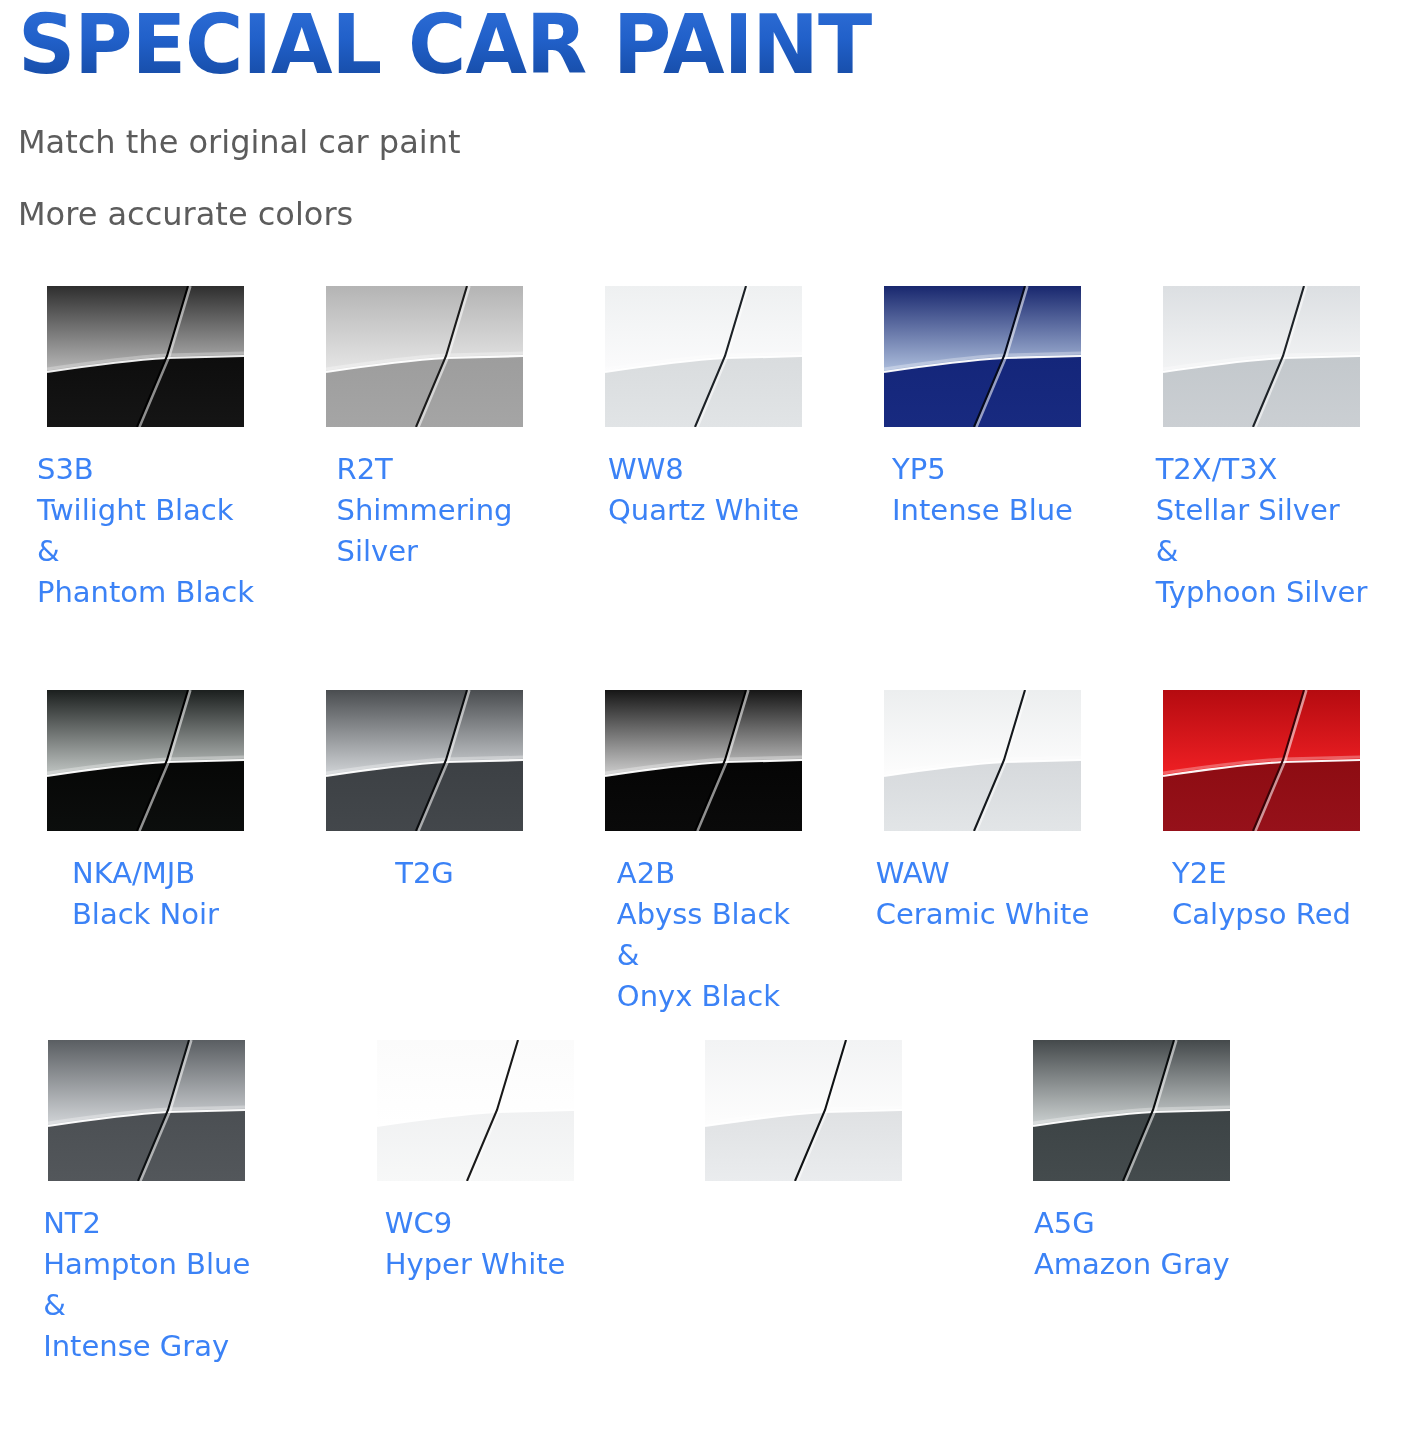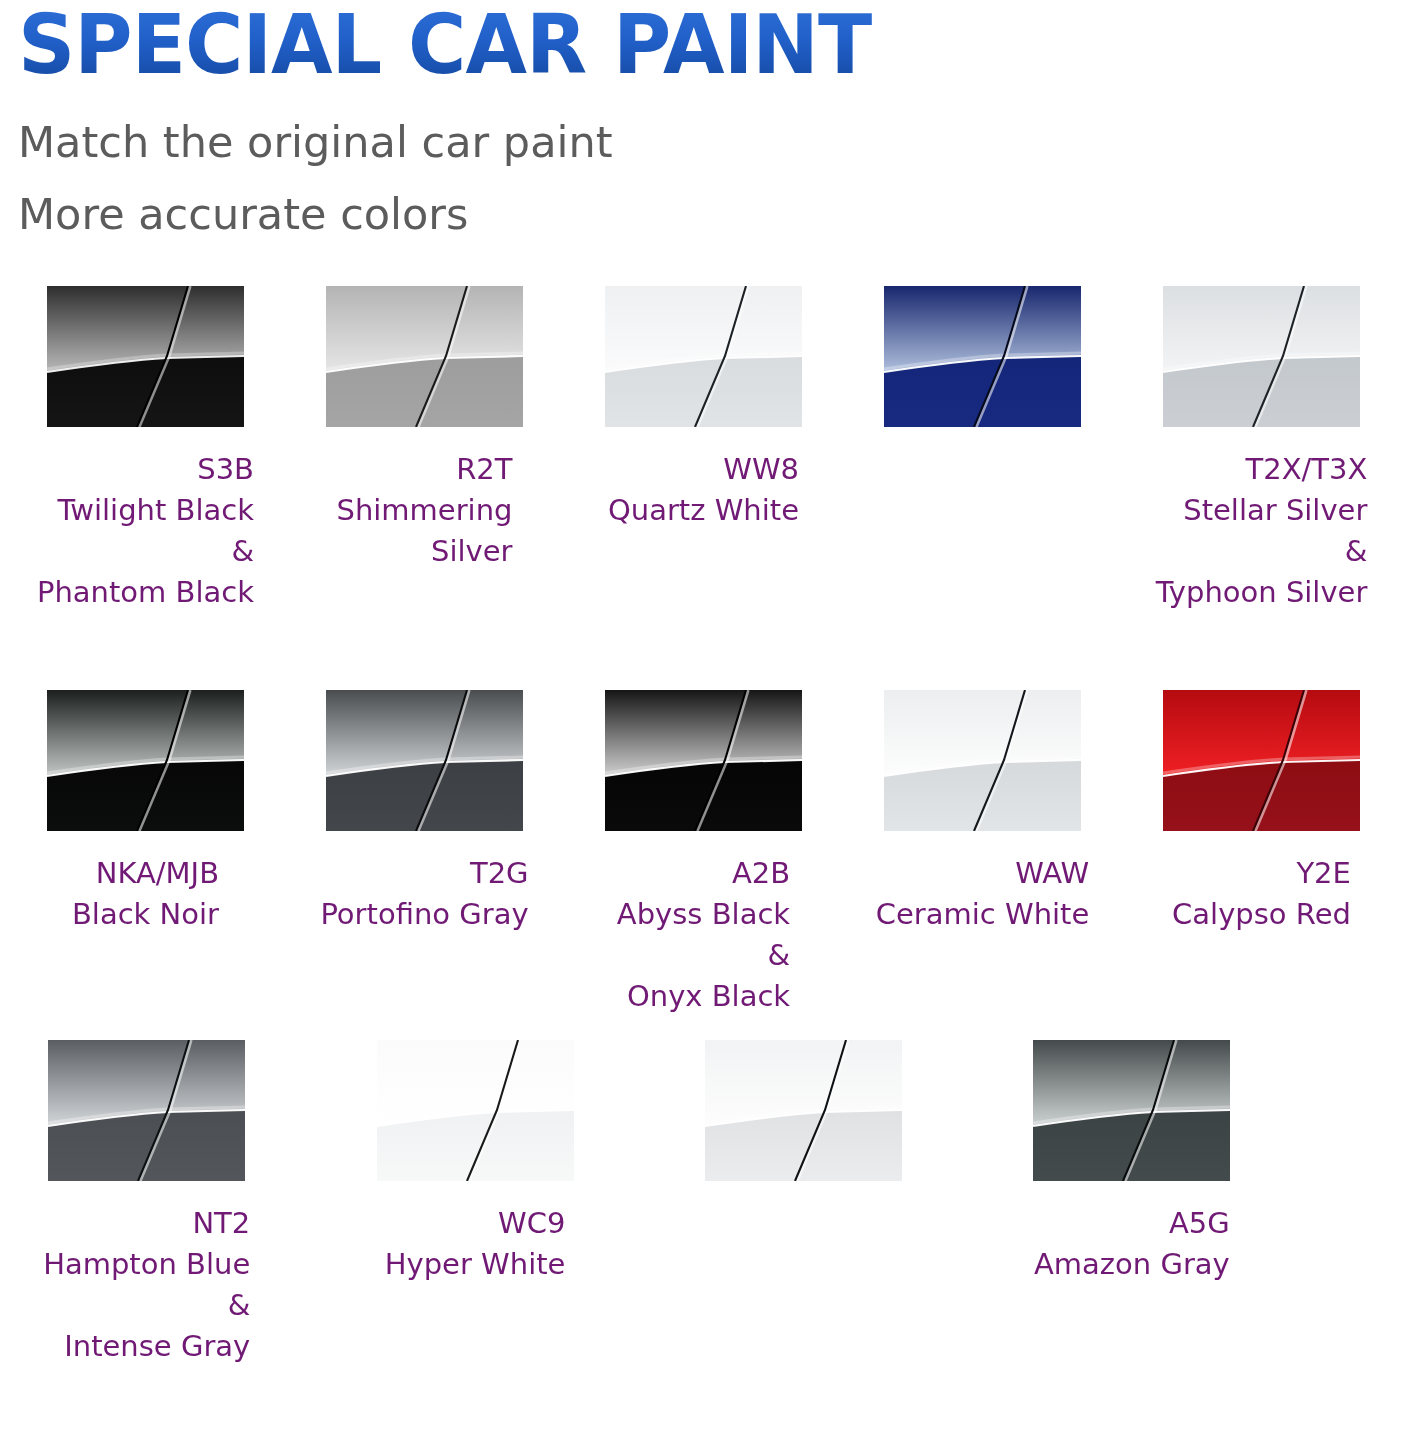--- a/index.html
+++ b/index.html
@@ -41,21 +41,21 @@
     -webkit-text-fill-color: transparent;
     transform: scaleX(0.97);
     transform-origin: left center;
     white-space: nowrap;
   }
   .subtitle {
     margin: 0;
     padding-top: 18px;
     font-family: "DejaVu Sans", sans-serif;
     font-weight: 400;
-    font-size: 43px;
+    font-size: 32px;
     line-height: 72px;
     color: #5c5c5c;
     letter-spacing: 0px;
   }
   .subtitle-line { display: block; }
 
   
   .swatch-grid {
     position: relative;
     margin-top: 36px;
@@ -83,26 +83,26 @@
   .swatch-img {
     width: 197px;
     height: 141px;
     display: block;
     background: #ffffff;
   }
   .swatch-img svg { display: block; }
 
   .swatch-caption {
     margin-top: 22px;
-    text-align: right;
+    text-align: left;
     font-family: "DejaVu Sans", sans-serif;
     font-weight: 400;
     font-size: 29px;
     line-height: 41px;
-    color: #701a75;
+    color: #3b82f6;
     letter-spacing: 0px;
     white-space: nowrap;
   }
   .caption-line { display: block; }
 </style>
 </head>
 <body>
 
 <div class="page">
 
@@ -211,20 +211,24 @@
                 </linearGradient>
               </defs>
               <path d="M 0 86 C 40 80, 86 74, 120 72 L 197 70 L 197 0 L 0 0 Z" fill="url(#gu3)"></path>
               <path d="M 0 86 C 40 80, 86 74, 120 72 L 197 70 L 197 141 L 0 141 Z" fill="url(#gl3)"></path>
               <path d="M 0 86 C 40 80, 86 74, 120 72 L 197 70" fill="none" stroke="#ffffff" stroke-width="2.2" opacity="0.95"></path>
               <path d="M 0 83 C 40 77, 86 71, 120 69 L 197 67" fill="none" stroke="#ffffff" stroke-width="3" opacity="0.30"></path>
               <path d="M 143 0 L 122 70 L 92 141" fill="none" stroke="#ffffff" stroke-width="3.4" opacity="0.55"></path>
               <path d="M 141 0 L 120 70 L 90 141" fill="none" stroke="#050a1c" stroke-width="2.1"></path>
             </svg>
           </div>
+          <div class="swatch-caption">
+            <span class="caption-line">YP5</span>
+            <span class="caption-line">Intense Blue</span>
+          </div>
         </div>
         <div class="swatch-cell">
           <div class="swatch-img">
             <svg width="197" height="141" viewBox="0 0 197 141">
               <defs>
                 <linearGradient id="gu4" x1="0" y1="0" x2="0" y2="1">
                   <stop offset="0" stop-color="#dcdfe2"></stop>
                   <stop offset="1" stop-color="#f3f4f5"></stop>
                 </linearGradient>
                 <linearGradient id="gl4" x1="0" y1="0" x2="0" y2="1">
@@ -291,21 +295,20 @@
               <path d="M 0 86 C 40 80, 86 74, 120 72 L 197 70 L 197 0 L 0 0 Z" fill="url(#gu6)"></path>
               <path d="M 0 86 C 40 80, 86 74, 120 72 L 197 70 L 197 141 L 0 141 Z" fill="url(#gl6)"></path>
               <path d="M 0 86 C 40 80, 86 74, 120 72 L 197 70" fill="none" stroke="#ffffff" stroke-width="2.2" opacity="0.95"></path>
               <path d="M 0 83 C 40 77, 86 71, 120 69 L 197 67" fill="none" stroke="#ffffff" stroke-width="3" opacity="0.30"></path>
               <path d="M 143 0 L 122 70 L 92 141" fill="none" stroke="#ffffff" stroke-width="3.4" opacity="0.55"></path>
               <path d="M 141 0 L 120 70 L 90 141" fill="none" stroke="#0a0c0e" stroke-width="2.1"></path>
             </svg>
           </div>
           <div class="swatch-caption">
             <span class="caption-line">T2G</span>
-            <span class="caption-line">Portofino Gray</span>
           </div>
         </div>
         <div class="swatch-cell">
           <div class="swatch-img">
             <svg width="197" height="141" viewBox="0 0 197 141">
               <defs>
                 <linearGradient id="gu7" x1="0" y1="0" x2="0" y2="1">
                   <stop offset="0" stop-color="#161616"></stop>
                   <stop offset="1" stop-color="#cfcfcf"></stop>
                 </linearGradient>

